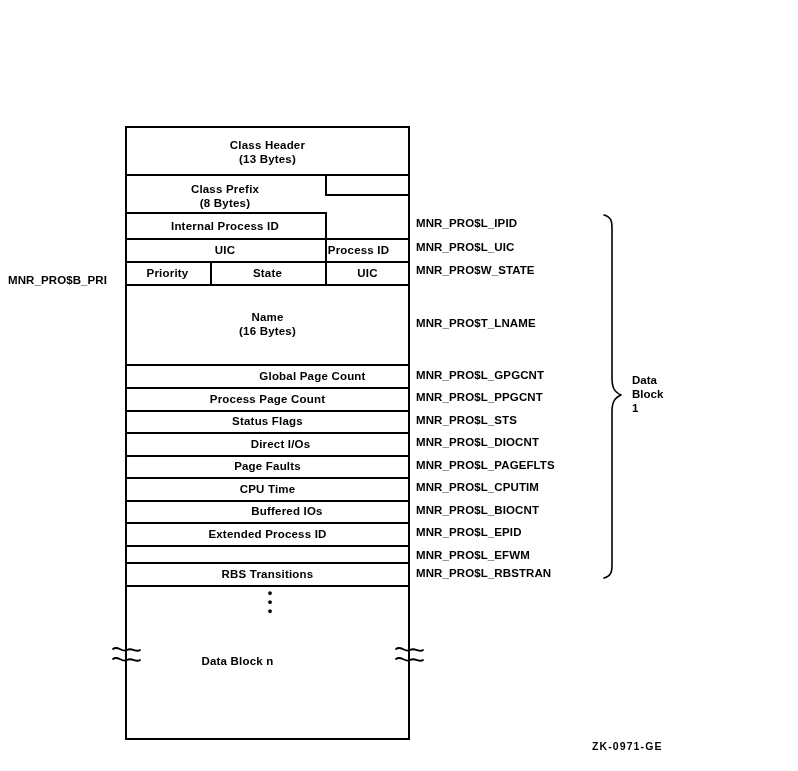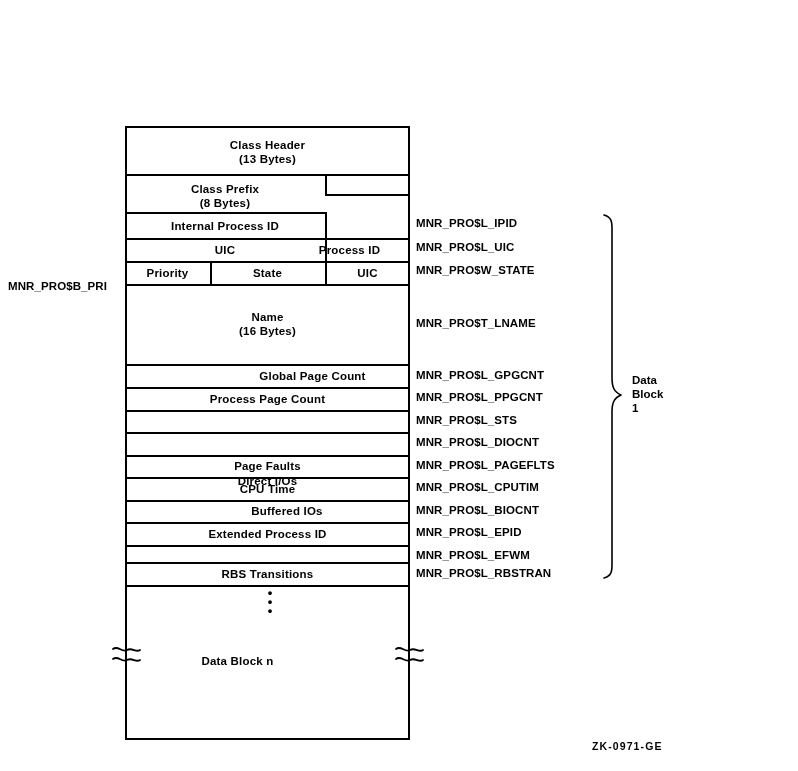--- a/index.html
+++ b/index.html
@@ -82,21 +82,21 @@
     font-weight: bold;
     letter-spacing: 0.1px;
     white-space: nowrap;
     color: #000;
   }
 
   
   .sym-left {
     position: absolute;
     left: 8px;
-    top: 280px;
+    top: 274px;
     font-size: 11.5px;
     font-weight: bold;
     letter-spacing: 0.1px;
     white-space: nowrap;
     color: #000;
   }
 
   
   .block-label {
     position: absolute;
@@ -181,32 +181,33 @@
 
   <div class="cell-label" style="left:125px; width:285px; top:138px;">Class Header
 (13 Bytes)</div>
 
   <div class="cell-label" style="left:125px; width:200px; top:182px;">Class Prefix
 (8 Bytes)</div>
 
   <div class="cell-label" style="left:125px; width:200px; top:219px;">Internal Process ID</div>
 
   <div class="cell-label" style="left:125px; width:200px; top:243px;">UIC</div>
-  <div class="cell-label" style="left:316px; width:67px; top:243px;">Process ID</div>
+  <div class="cell-label" style="left:325px; width:67px; top:243px;">Process ID</div>
 
   <div class="cell-label" style="left:125px; width:85px; top:266px;">Priority</div>
   <div class="cell-label" style="left:210px; width:115px; top:266px;">State</div>
   <div class="cell-label" style="left:325px; width:85px; top:266px;">UIC</div>
 
   <div class="cell-label" style="left:125px; width:285px; top:310px;">Name
 (16 Bytes)</div>
 
   <div class="cell-label" style="left:125px; width:285px; top:369px;padding-left:45px;">Global Page Count</div>
   <div class="cell-label" style="left:125px; width:285px; top:392px;">Process Page Count</div>
-  <div class="cell-label" style="left:116px; width:303px; top:437px;margin-top:37px;">Direct I/Os</div>
+  <div class="cell-label" style="left:125px; width:285px; top:414px;">Status Flags</div>
+  <div class="cell-label" style="left:129px; width:303px; top:437px;">Direct I/Os</div>
   <div class="cell-label" style="left:125px; width:285px; top:459px;">Page Faults</div>
   <div class="cell-label" style="left:125px; width:285px; top:482px;">CPU Time</div>
   <div class="cell-label" style="left:125px; width:324px; top:504px;">Buffered IOs</div>
   <div class="cell-label" style="left:125px; width:285px; top:527px;">Extended Process ID</div>
   <div class="cell-label" style="left:125px; width:285px; top:567px;">RBS Transitions</div>
 
   <div class="cell-label" style="left:125px; width:225px; top:654px;">Data Block n</div>
 
   <div class="vdots">
     <span>•</span>

